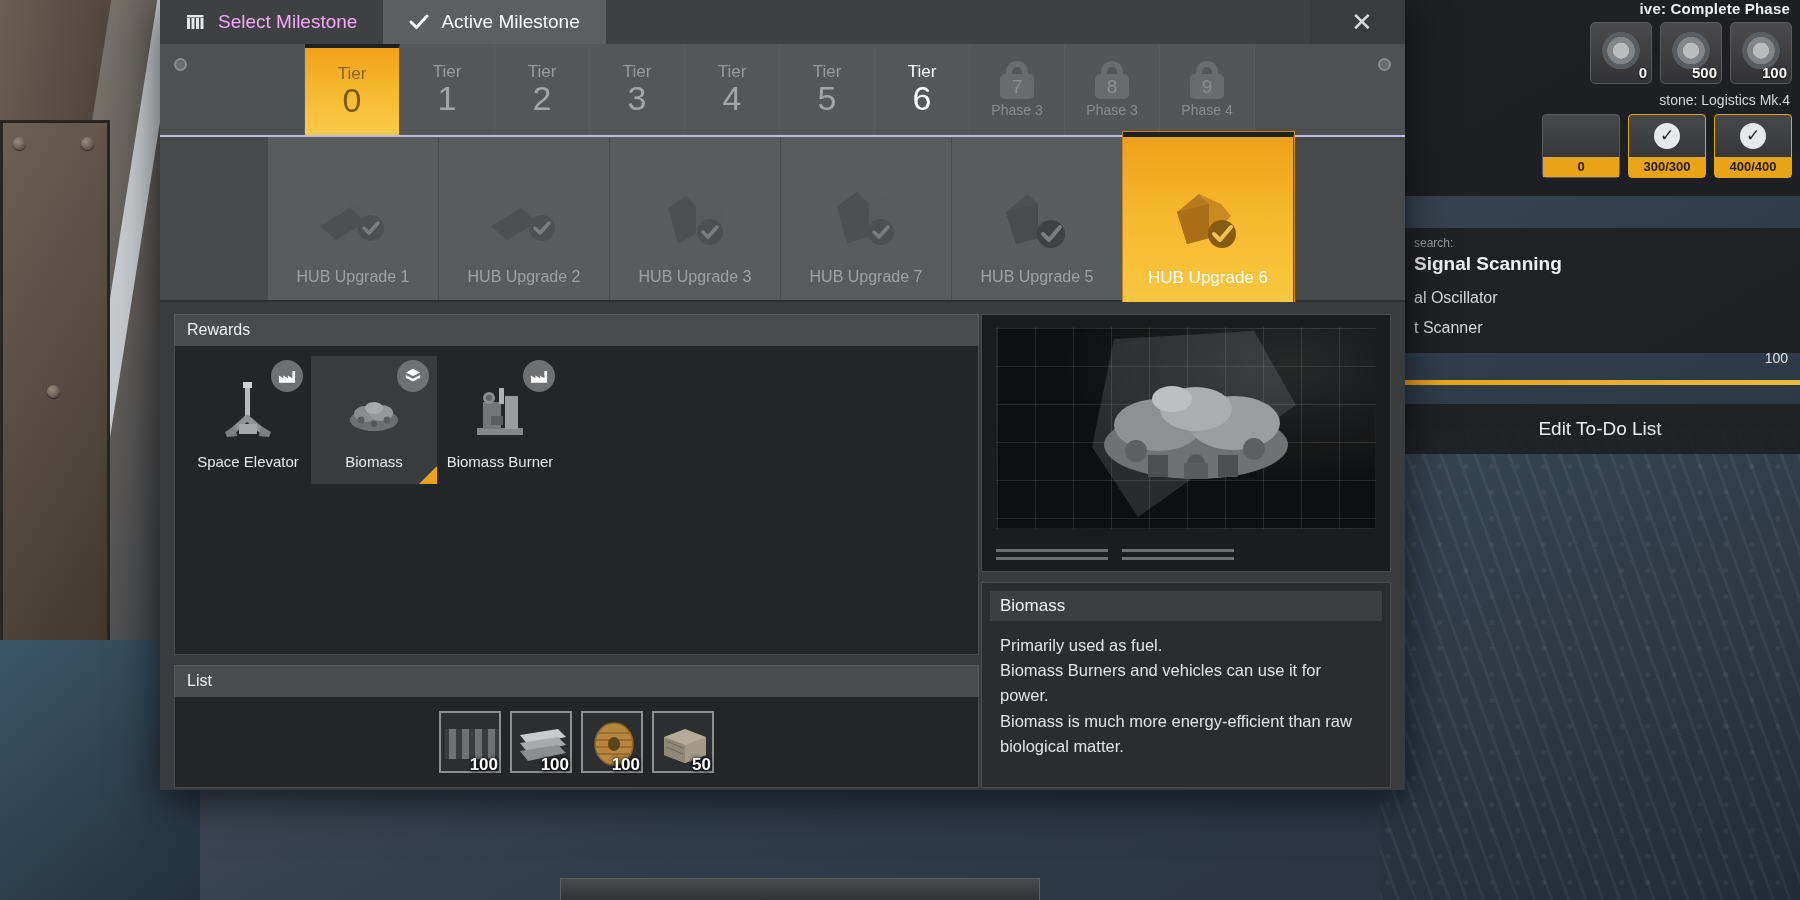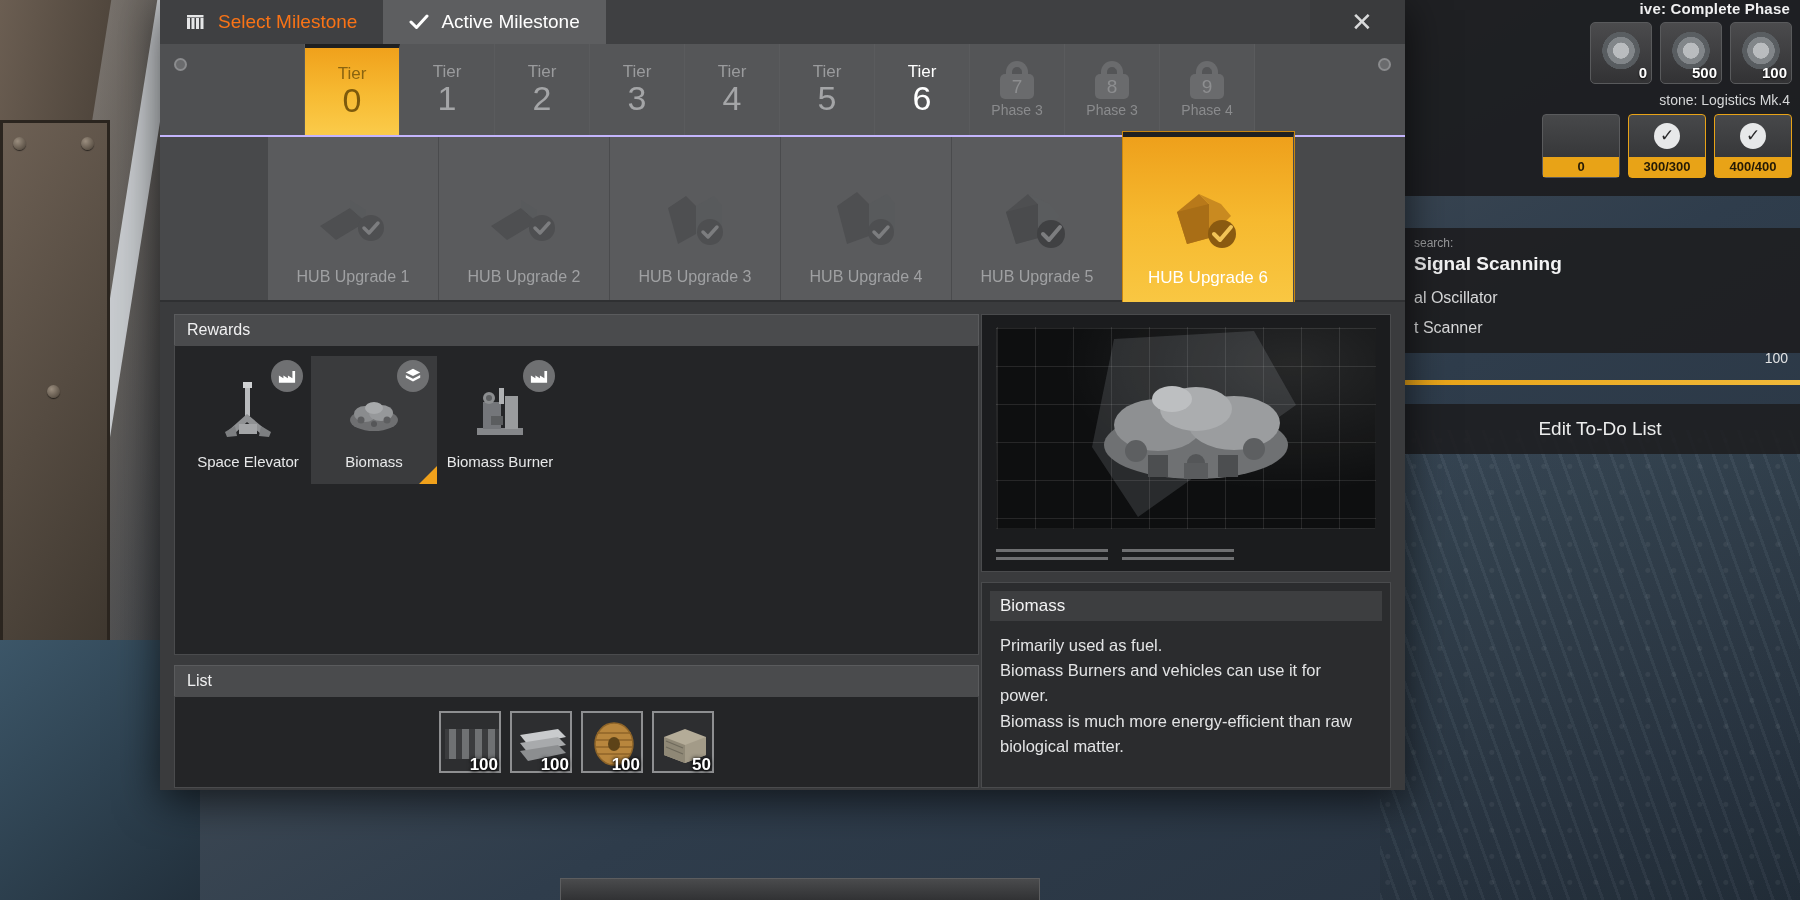--- a/index.html
+++ b/index.html
@@ -153,21 +153,21 @@
     background: #3a3b3d;
     box-shadow: 0 10px 40px rgba(0,0,0,.65);
   }
 
   
   .tabbar {
     position: relative; height: 44px; background: #424345; display: flex; align-items: stretch;
   }
   .tab {
     display: flex; align-items: center; gap: 12px;
-    padding: 0 26px; font-size: 19px; color: #f97316; cursor: pointer;
+    padding: 0 26px; font-size: 19px; color: #f0abfc; cursor: pointer;
     background: #3f4042;
   }
   .tab.active { background: #5d5e60; color: #ffffff; }
   .tab .ticon { display: inline-block; width: 20px; height: 18px; }
   .tabbar-fill { flex: 1; background: #3f4042; }
   .tabbar-right { width: 95px; background: #3a3b3d; position: relative; }
   .closebtn {
     position: absolute; right: 28px; top: 8px;
     width: 30px; height: 30px; color: #d8d9da; font-size: 26px; line-height: 28px;
     text-align: center; cursor: pointer; font-family: "Liberation Sans", sans-serif;
@@ -538,21 +538,21 @@
 
       <div class="hub">
         <div class="hub-icon">
           <svg viewBox="0 0 86 76" width="86" height="76">
             <path d="M14 24 L34 10 L46 22 L46 54 L24 62 Z" fill="#4e4f51"></path>
             <path d="M46 22 L64 12 L72 22 L72 48 L46 54 Z" fill="#585a5c"></path>
             <circle cx="58" cy="50" r="13" fill="#4e4f51"></circle>
             <path d="M51 50 L56 55 L65 45" stroke="#7c7d7f" stroke-width="3.5" fill="none" stroke-linecap="round" stroke-linejoin="round"></path>
           </svg>
         </div>
-        <div class="hlabel">HUB Upgrade 4</div>
+        <div class="hlabel">HUB Upgrade 7</div>
       </div>
 
       <div class="hub">
         <div class="hub-icon">
           <svg viewBox="0 0 86 76" width="86" height="76">
             <path d="M12 30 L34 12 L44 22 L44 56 L22 62 Z" fill="#4e4f51"></path>
             <path d="M34 12 L56 22 L66 34 L44 56 L44 22 Z" fill="#5a5c5e"></path>
             <path d="M22 62 L44 56 L44 22 L12 30 Z" fill="#4a4b4d"></path>
             <circle cx="57" cy="52" r="14" fill="#404143"></circle>
             <path d="M49 52 L55 58 L66 45" stroke="#7c7d7f" stroke-width="4" fill="none" stroke-linecap="round" stroke-linejoin="round"></path>

